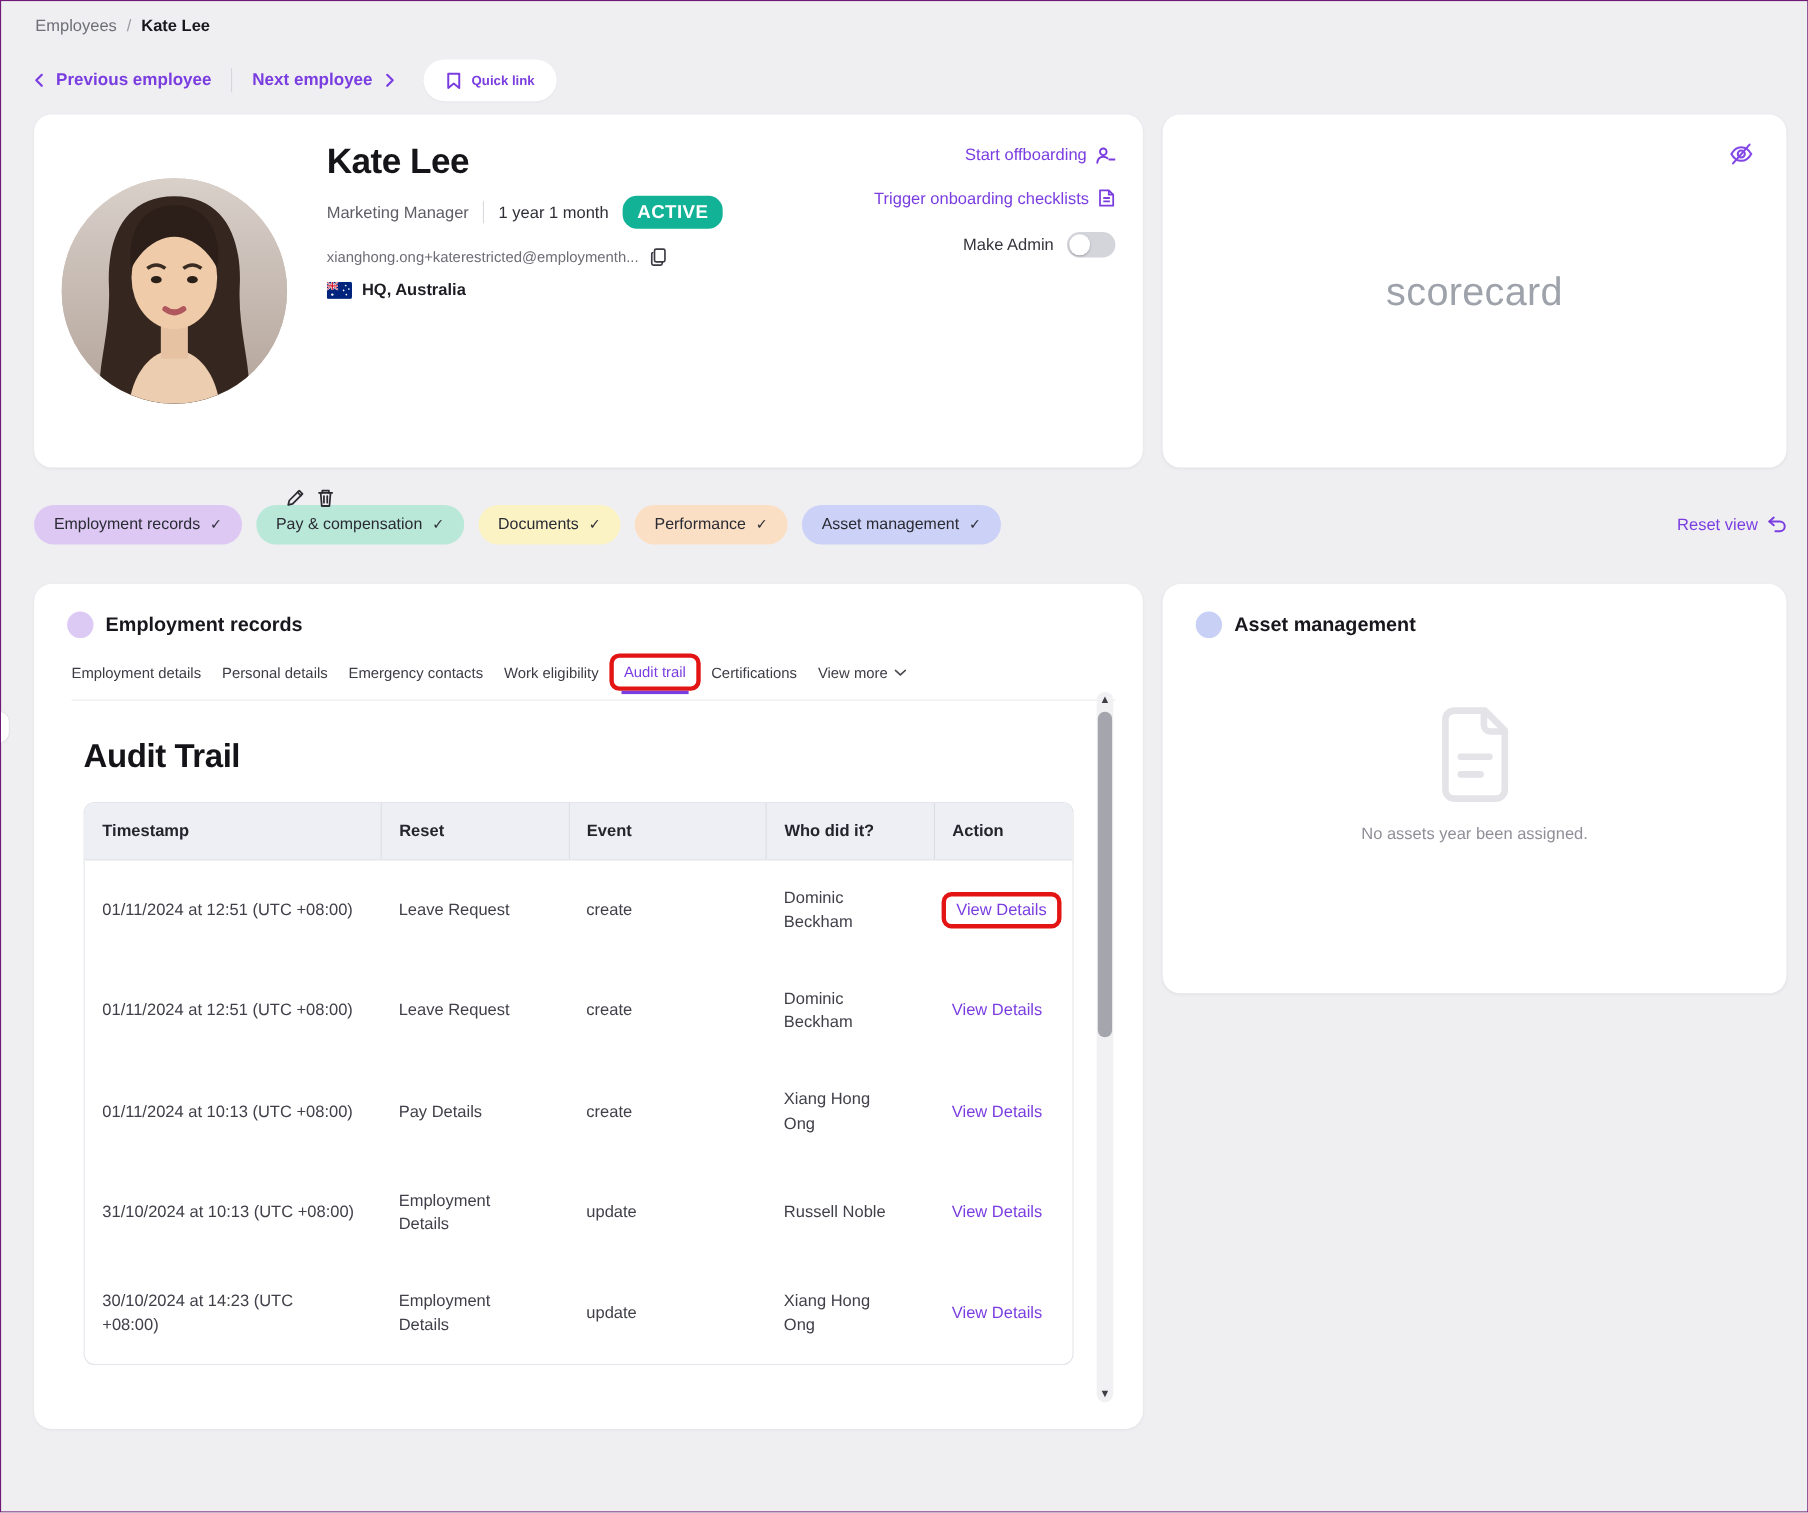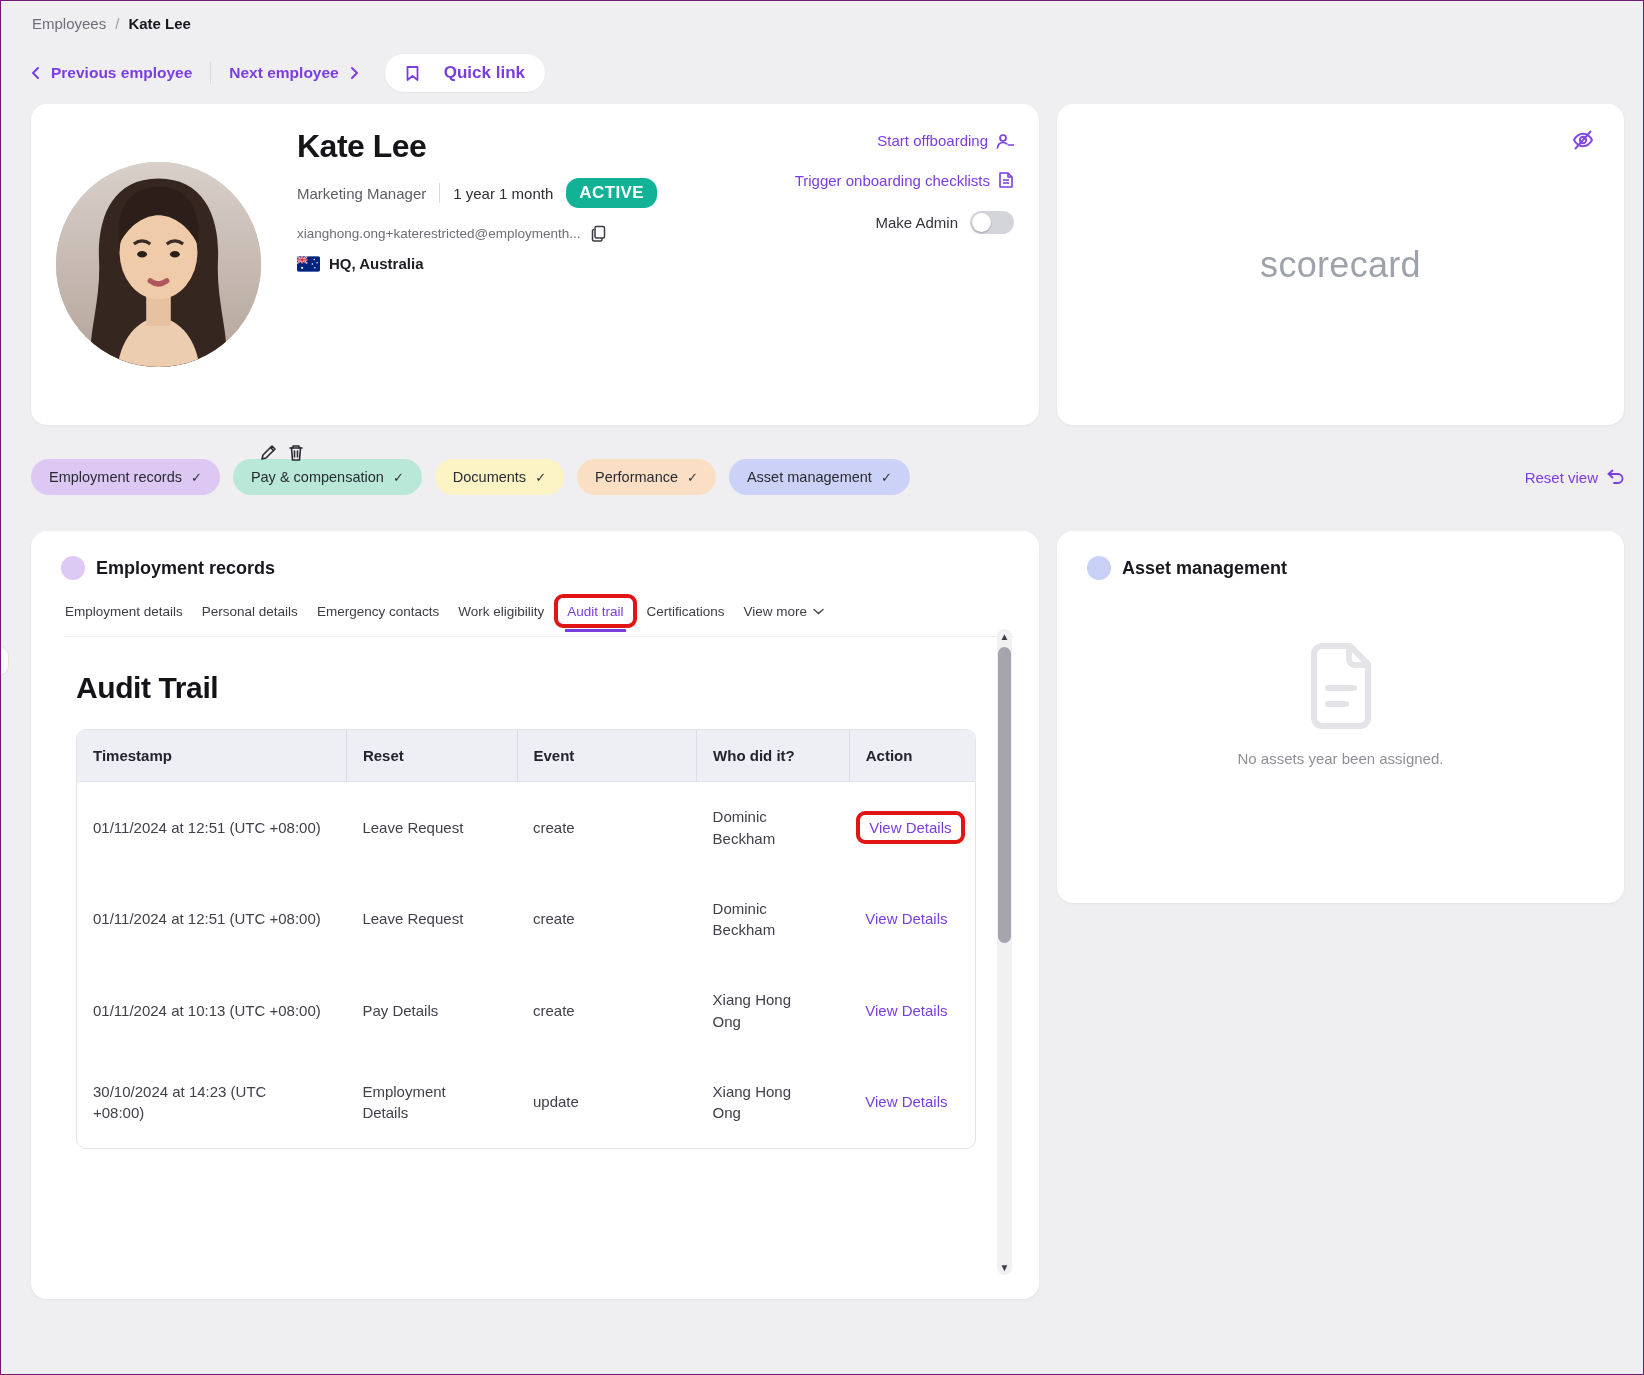--- a/index.html
+++ b/index.html
@@ -9,21 +9,21 @@
 
   
   .breadcrumb { margin:14px 0 0 31px; font-size:15px; display:flex; gap:9px; align-items:center; }
   .crumb-parent { color:#6e6e78; }
   .crumb-sep { color:#9a9aa2; }
   .crumb-current { color:#17171c; font-weight:700; }
   .navrow { margin:22px 0 0 28px; display:flex; align-items:center; height:38px; }
   .navlink { display:flex; align-items:center; gap:8px; color:#7a3de0; font-weight:700; font-size:15.5px; cursor:pointer; }
   .nav-divider { width:1px; height:22px; background:#d6d6dc; margin:0 18px; }
   .quick-link { margin-left:24px; background:#ffffff; border-radius:20px; height:38px; padding:0 20px;
-                display:flex; align-items:center; gap:24px; color:#7a3de0; font-weight:700; font-size:17px;
+                display:flex; align-items:center; gap:9px; color:#7a3de0; font-weight:700; font-size:12px;
                 box-shadow:0 1px 2px rgba(0,0,0,.04); cursor:pointer; }
 
   
   .row { display:flex; gap:18px; margin:12px 19px 0 30px; align-items:flex-start; }
   .card { background:#ffffff; border-radius:16px; box-shadow:0 1px 3px rgba(20,20,30,.05); }
   .profile-card { width:1008px; height:321px; position:relative; }
   .side-card { flex:1; position:relative; }
   .scorecard-card { height:321px; }
 
   .avatar { position:absolute; left:25px; top:58px; width:205px; height:205px; border-radius:50%;
@@ -390,20 +390,33 @@
                     <div>Pay Details</div>
                   </td>
                 <td>create</td>
                 <td class="cell-who">
                     <div>Xiang Hong Ong</div>
                   </td>
                 <td><span class="view-details">View Details</span></td>
               </tr>
               <tr>
                 <td>
+                    <div class="cell-ts">31/10/2024 at 10:13 (UTC +08:00)</div>
+                  </td>
+                <td class="cell-mod">
+                    <div>Employment Details</div>
+                  </td>
+                <td>update</td>
+                <td class="cell-who">
+                    <div>Russell Noble</div>
+                  </td>
+                <td><span class="view-details">View Details</span></td>
+              </tr>
+              <tr>
+                <td>
                     <div class="cell-ts wrap">30/10/2024 at 14:23 (UTC +08:00)</div>
                   </td>
                 <td class="cell-mod">
                     <div>Employment Details</div>
                   </td>
                 <td>update</td>
                 <td class="cell-who">
                     <div>Xiang Hong Ong</div>
                   </td>
                 <td><span class="view-details">View Details</span></td>

